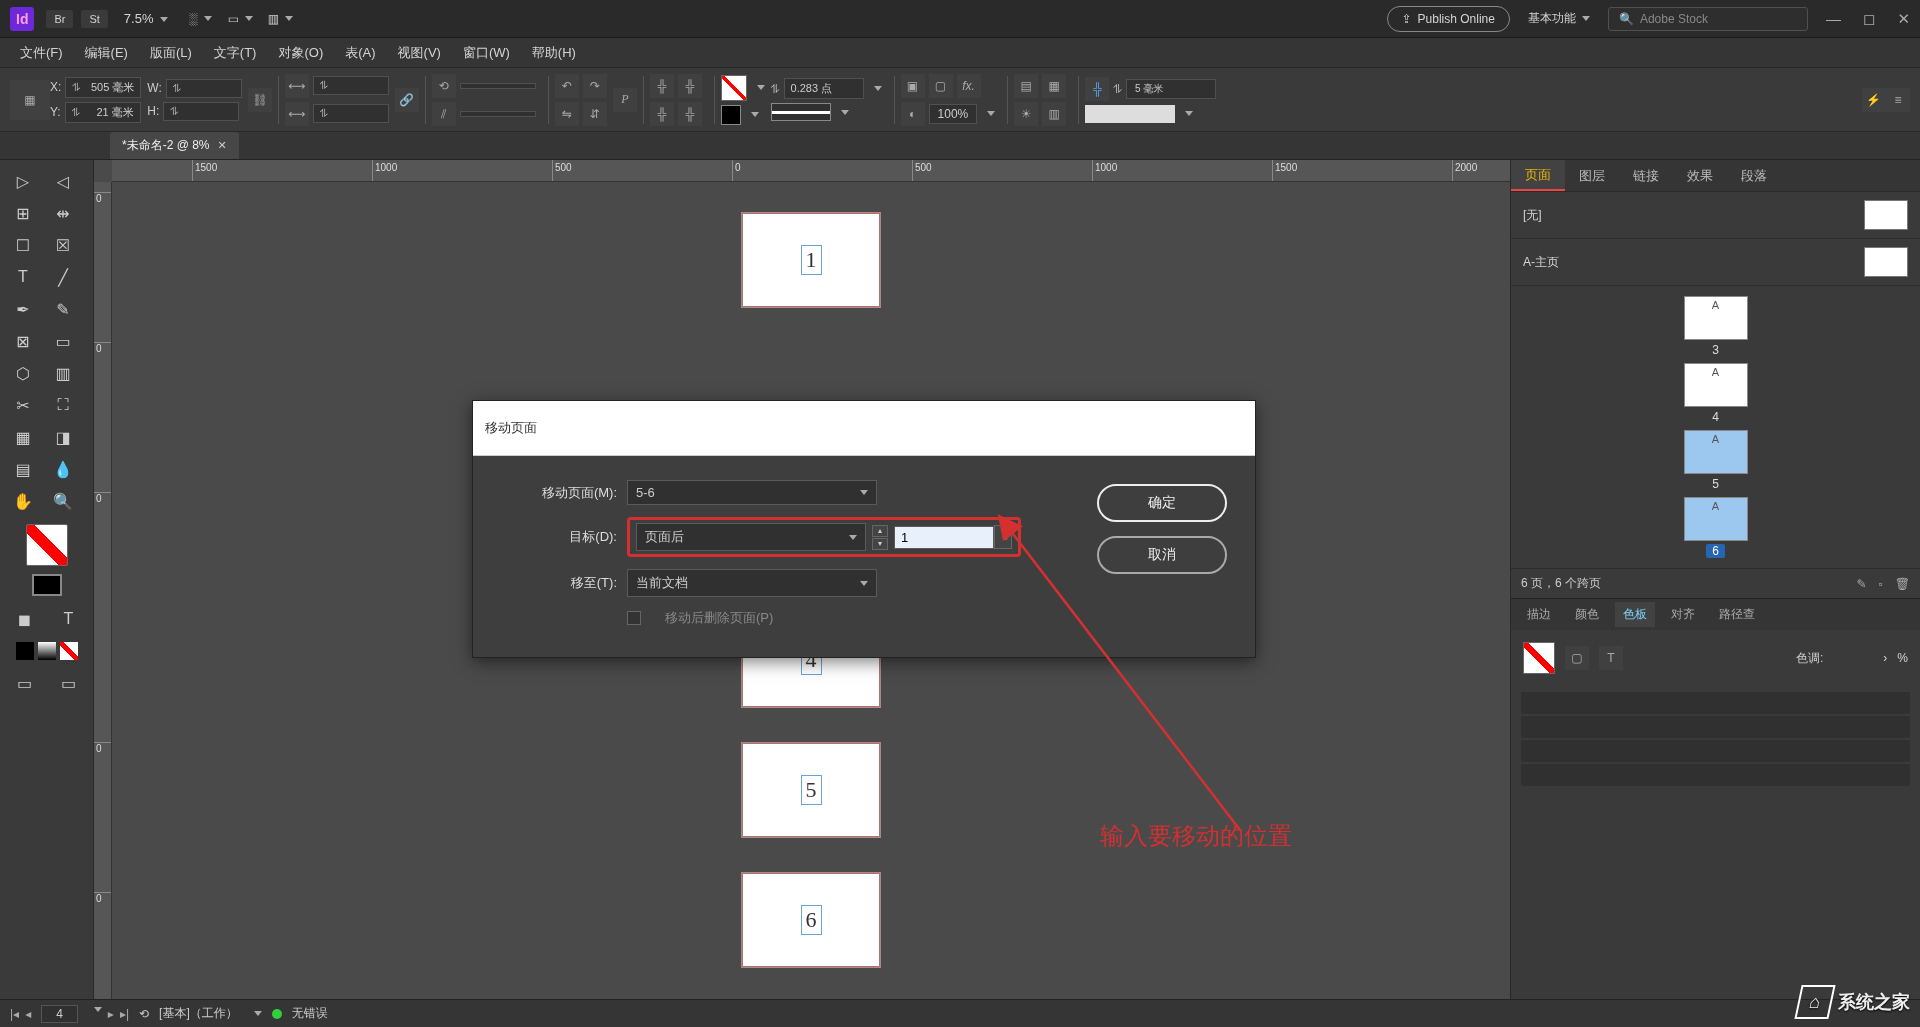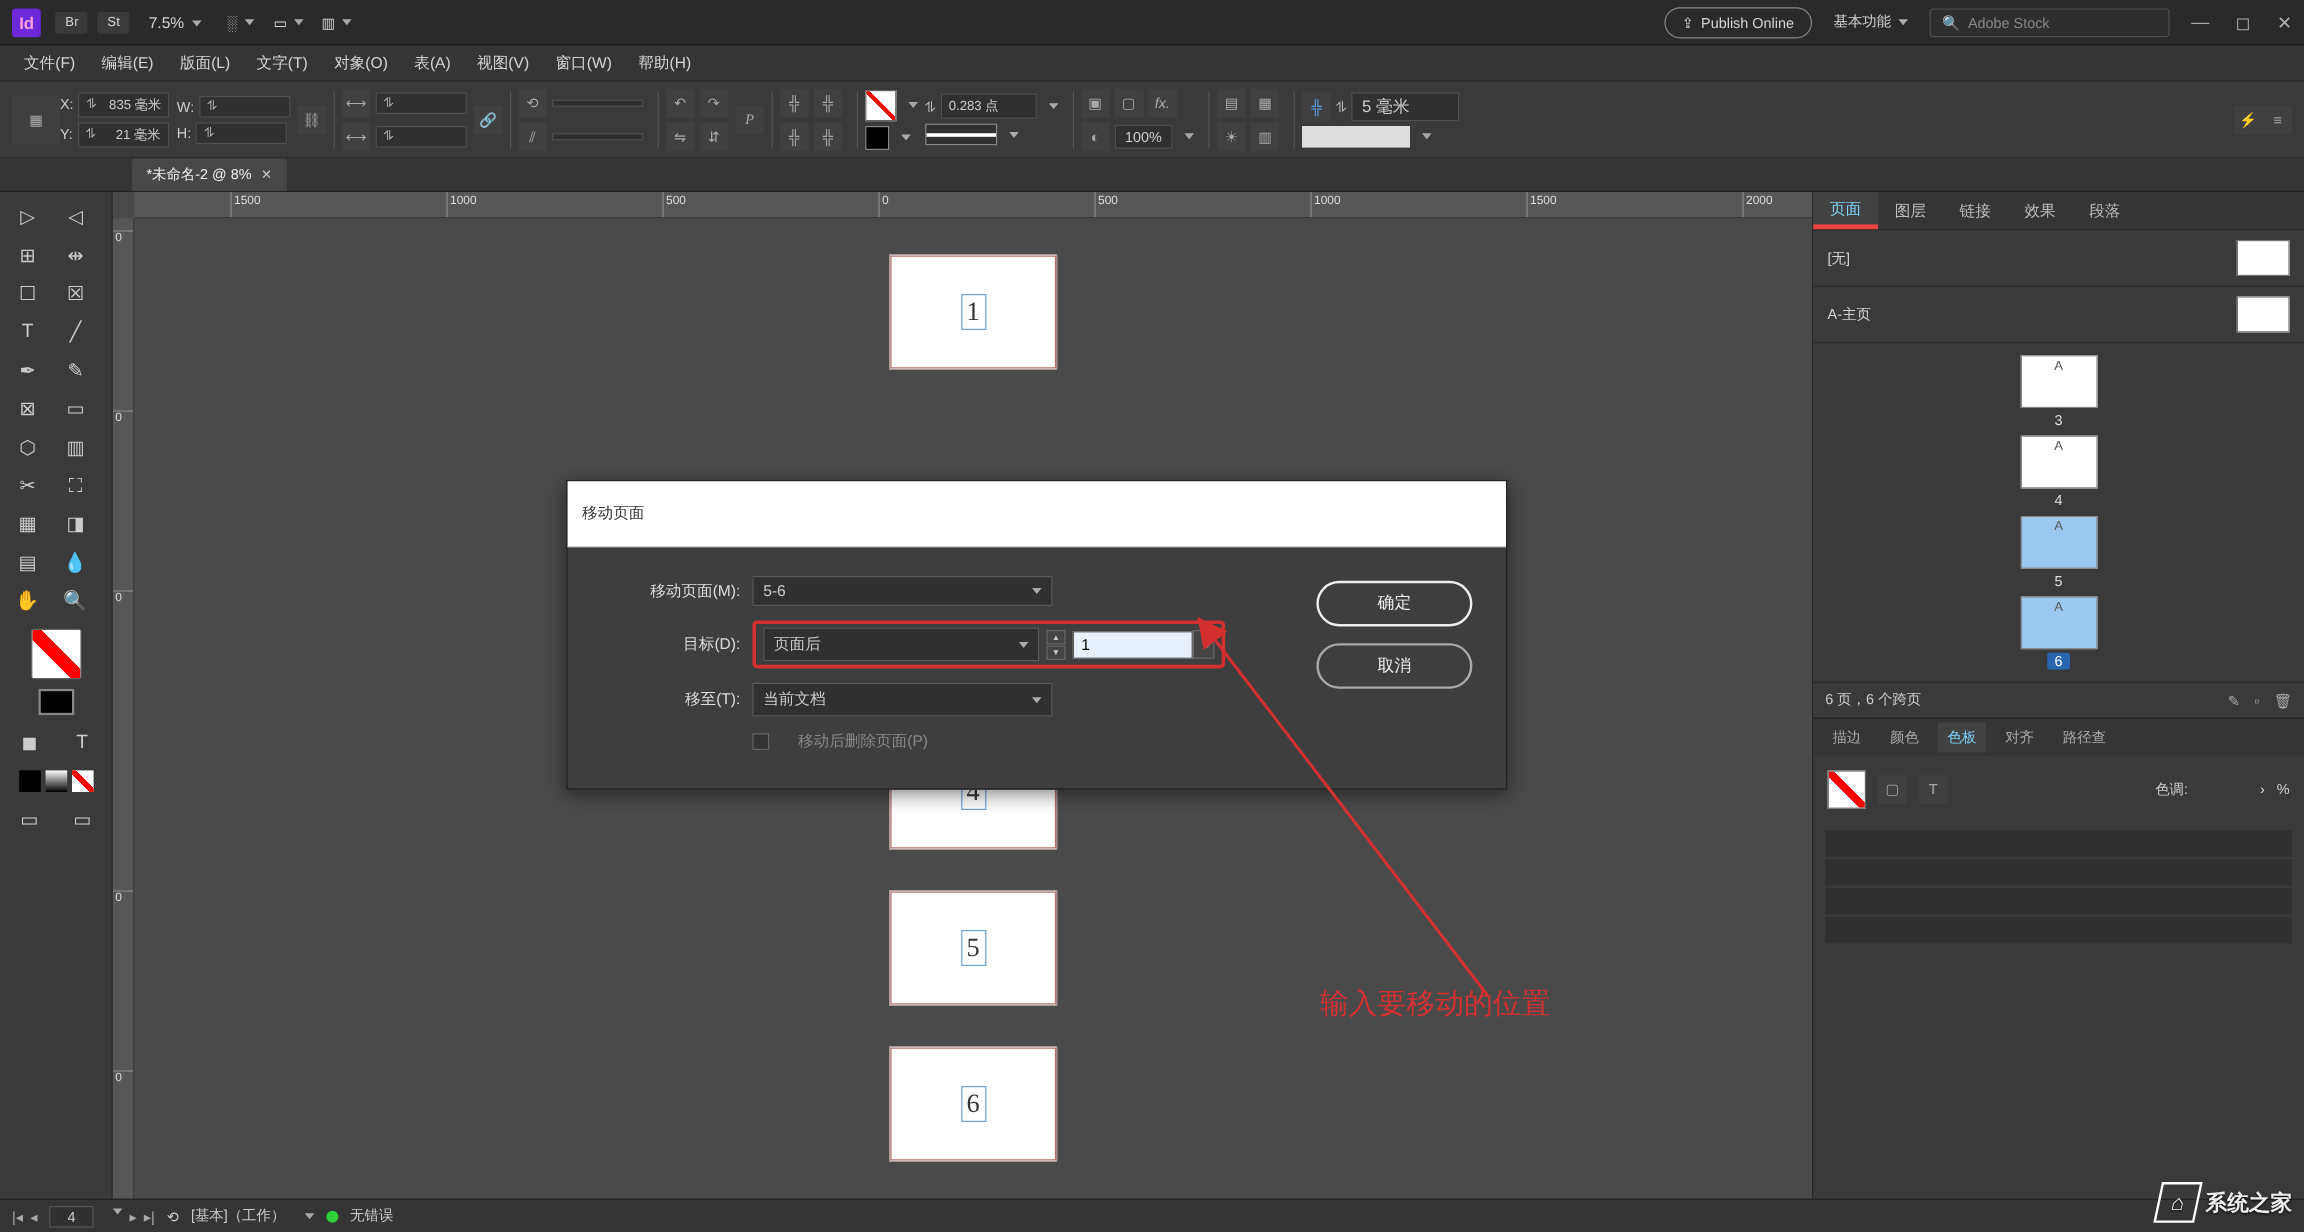--- a/index.html
+++ b/index.html
@@ -30,21 +30,21 @@
 .coord-label { color: #ccc; font-size: 12px; }
 .coord-field { background: #303030; border: 1px solid #505050; padding: 2px 6px; width: 76px; color: #ccc; font-size: 11px; display: flex; align-items: center; justify-content: space-between; }
 .ctrl-icon { width: 24px; height: 24px; background: #404040; display: flex; align-items: center; justify-content: center; color: #aaa; cursor: pointer; }
 .ctrl-sep { width: 1px; height: 48px; background: #555; margin: 0 6px; }
 .ctrl-row { display: flex; align-items: center; gap: 4px; }
 .num-field { background: #303030; border: 1px solid #505050; padding: 2px 6px; width: 80px; color: #ccc; font-size: 11px; }
 .percent-field { background: #303030; border: 1px solid #505050; padding: 2px 8px; color: #ccc; font-size: 12px; }
 .stroke-prev { width: 60px; height: 18px; border: 1px solid #888; background: linear-gradient(#fff,#fff) center/100% 3px no-repeat, #303030; }
 .fill-icon { width: 26px; height: 26px; border: 1px solid #666; background: linear-gradient(45deg, transparent 45%, red 45%, red 55%, transparent 55%), #fff; }
 .swatch-black { width: 20px; height: 20px; background: #000; border: 1px solid #888; }
-.ctrl-wide-field { background: #303030; border: 1px solid #505050; padding: 2px 8px; width: 90px; color: #ccc; font-size: 14px; }
+.ctrl-wide-field { background: #303030; border: 1px solid #505050; padding: 2px 8px; width: 90px; color: #ccc; font-size: 10px; }
 
 
 .tab-strip { height: 28px; background: #353535; display: flex; align-items: flex-end; padding-left: 110px; border-bottom: 1px solid #222; }
 .doc-tab { background: #474747; padding: 5px 12px; font-size: 12px; color: #eee; display: flex; align-items: center; gap: 8px; border-radius: 3px 3px 0 0; }
 .doc-tab .close-x { color: #ccc; cursor: pointer; font-size: 11px; }
 
 
 .workspace { position: absolute; top: 160px; left: 0; right: 0; bottom: 28px; display: flex; }
 
 
@@ -59,21 +59,21 @@
 .ruler-v { position: absolute; top: 22px; left: 0; width: 18px; bottom: 0; background: #565656; border-right: 1px solid #333; }
 .ruler-v .tick { position: absolute; left: 0; width: 100%; border-top: 1px solid #888; font-size: 10px; color: #ddd; padding-left: 2px; }
 .canvas-scroll { position: absolute; top: 22px; left: 18px; right: 0; bottom: 0; background: #4a4a4a; }
 .page-thumb-canvas { position: absolute; left: 50%; transform: translateX(-50%); width: 140px; height: 96px; background: #fff; border: 1px solid #a88; box-shadow: 0 0 0 1px #b0746f inset; display: flex; align-items: center; justify-content: center; }
 .page-thumb-canvas .pgnum { border: 1px solid #6aa3d9; padding: 1px 4px; font-family: "Times New Roman", serif; font-size: 22px; color: #333; }
 
 
 .right-panels { width: 410px; background: #3a3a3a; border-left: 1px solid #282828; display: flex; flex-direction: column; }
 .panel-tabs { display: flex; height: 32px; align-items: stretch; border-bottom: 1px solid #2a2a2a; background: #353535; font-size: 13px; }
 .panel-tab { padding: 6px 14px; color: #bbb; cursor: pointer; display: flex; align-items: center; }
-.panel-tab.active { background: #424242; color: #7dd3fc; border-bottom: 4px solid #ef4444; }
+.panel-tab.active { background: #424242; color: #eab308; border-bottom: 2px solid #ef4444; }
 .panel-body { flex: 0 0 auto; background: #3a3a3a; }
 .master-row { padding: 8px 12px; display: flex; justify-content: space-between; align-items: center; border-bottom: 1px solid #2e2e2e; }
 .master-thumb { width: 44px; height: 30px; background: #fff; border: 1px solid #777; }
 .pages-list { padding: 10px; display: flex; flex-direction: column; align-items: center; gap: 6px; max-height: 360px; overflow: hidden; }
 .page-item { display: flex; flex-direction: column; align-items: center; gap: 3px; }
 .page-item .pg-thumb { width: 64px; height: 44px; background: #fff; border: 1px solid #888; display: flex; align-items: flex-start; justify-content: center; font-size: 11px; color: #555; padding-top: 2px; }
 .page-item.sel .pg-thumb { background: #9cc8f0; }
 .page-item .pg-label { font-size: 12px; color: #ddd; }
 .page-item .pg-label.sel-bg { background: #2765b0; padding: 0 6px; border-radius: 2px; color: #fff; }
 .pages-footer { padding: 6px 10px; display: flex; justify-content: space-between; align-items: center; border-top: 1px solid #2a2a2a; font-size: 12px; color: #ccc; }
@@ -166,21 +166,21 @@
   <div class="menu-item">帮助(H)</div>
 </div>
 
 <div class="control-bar">
   <div class="ctrl-icon" style="width:40px;height:40px;">▦</div>
   <div class="ctrl-group">
     <div class="coord-row">
         <span class="coord-label">X:</span>
         <div class="coord-field">
           <span>⥮</span>
-          <span>835 毫米</span>
+          <span>505 毫米</span>
         </div>
       </div>
     <div class="coord-row">
         <span class="coord-label">Y:</span>
         <div class="coord-field">
           <span>⥮</span>
           <span>21 毫米</span>
         </div>
       </div>
   </div>

